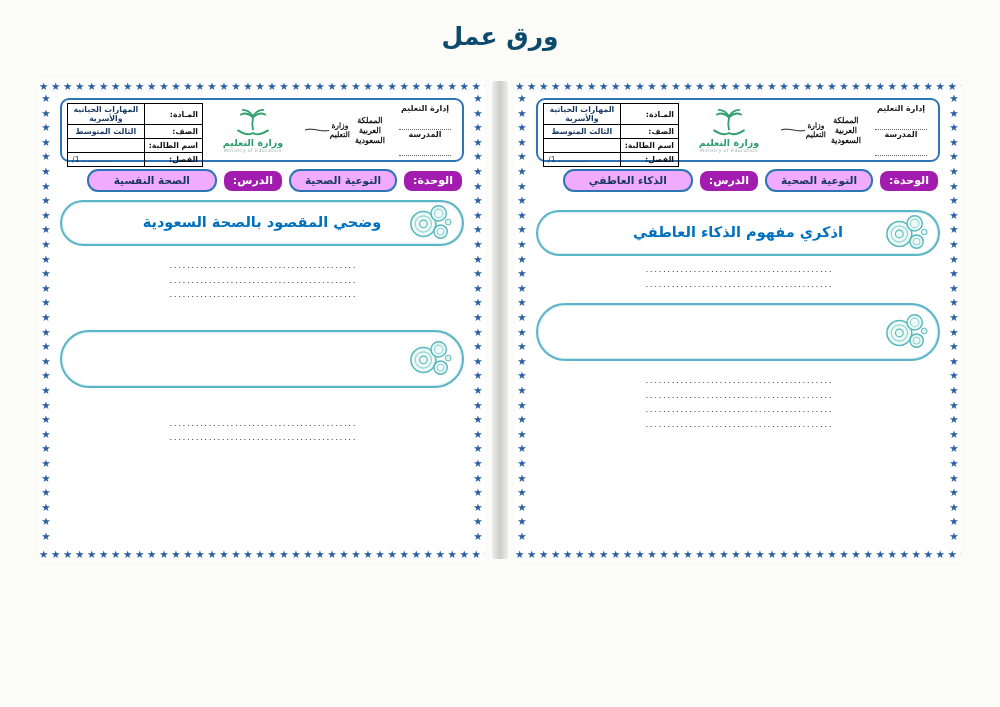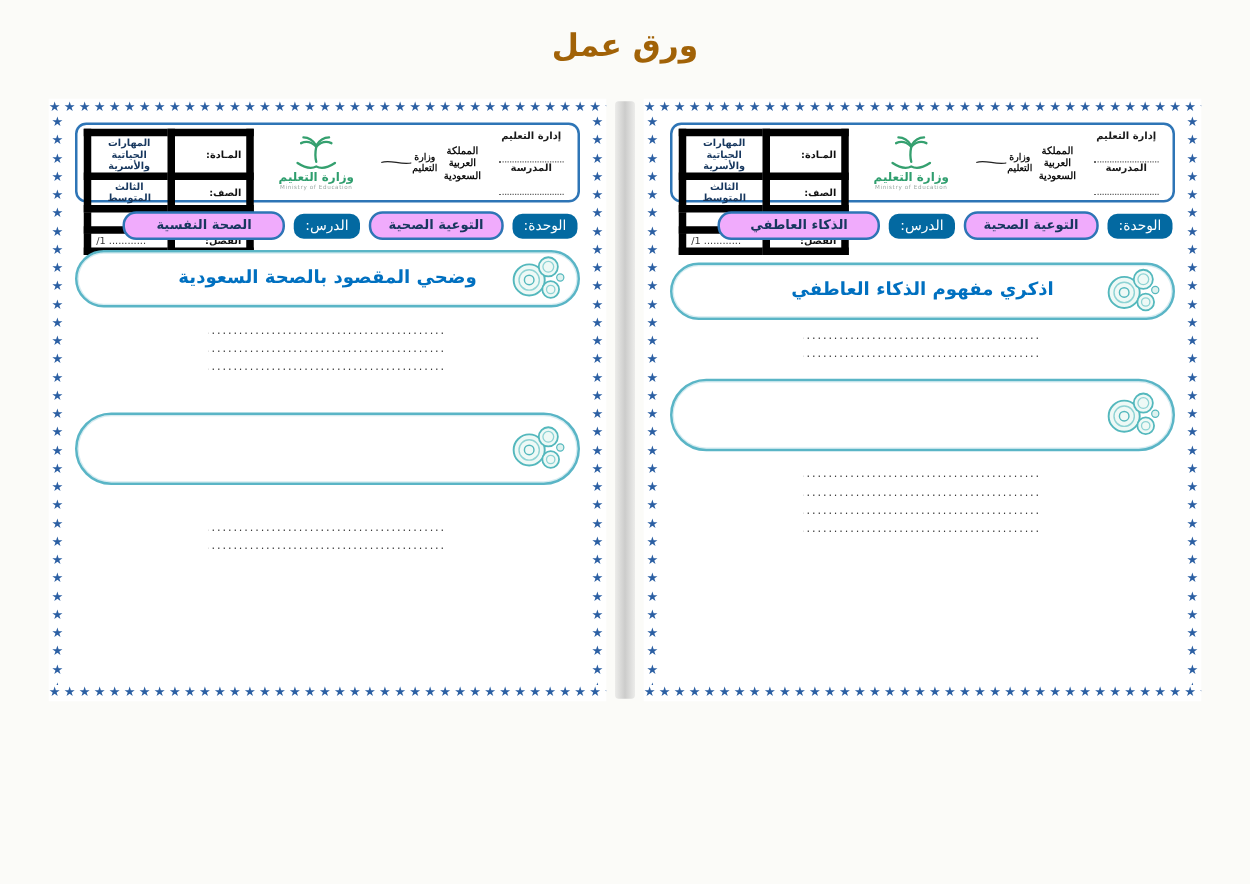--- a/index.html
+++ b/index.html
@@ -1,19 +1,19 @@
 <!DOCTYPE html>
 <html lang="ar"><head>
 <meta charset="utf-8">
 <style>
   * { box-sizing: border-box; margin: 0; padding: 0; }
   html, body { width: 1000px; height: 707px; }
   body { background: #fbfbf8; font-family: "DejaVu Sans", sans-serif; overflow: hidden; }
 
-  .title { text-align: center; color: #a16207; font-weight: bold; font-size: 25px;
+  .title { text-align: center; color: #0c4a6e; font-weight: bold; font-size: 25px;
            padding-top: 22px; padding-bottom: 28px; }
 
   .spread { display: flex; justify-content: center; }
   .page { position: relative; width: 446px; height: 482px; background: #fff; }
   .gutter { width: 30px; position: relative; }
   .gutter-bar { position: absolute; left: 7px; right: 7px; top: 2px; bottom: 2px;
                 background: linear-gradient(90deg, #ececea, #cccccb 50%, #ececea); border-radius: 3px; }
 
   
   .stars { position: absolute; color: #2b5fa3; font-size: 10.5px; letter-spacing: 2.6px;
@@ -35,28 +35,28 @@
   .dotline { width: 52px; border-bottom: 1.3px dotted #666; height: 3px; }
   .hdr-emblem { width: 86px; display: flex; flex-direction: row; justify-content: center;
                 align-items: center; text-align: center; font-family: "DejaVu Serif", serif;
                 color: #111; gap: 1px; }
   .emblem-l1 { font-size: 8px; font-weight: bold; }
   .emblem-l2 { font-size: 7.5px; font-weight: bold; }
   .hdr-logo { width: 92px; display: flex; flex-direction: column; align-items: center; justify-content: center; }
   .logo-ar { color: #2f9e6e; font-weight: bold; font-size: 9.5px; margin-top: 1px; }
   .logo-en { color: #99a8a3; font-size: 4.5px; letter-spacing: .5px; direction: ltr; }
   .hdr-fields { flex: 1; border-collapse: collapse; font-size: 7.8px; }
-  .hdr-fields td { border: 6px solid #000000; padding: 1px 4px; height: 14px; }
+  .hdr-fields td { border: 1px solid #000000; padding: 1px 4px; height: 14px; }
   .fl { font-weight: bold; white-space: nowrap; width: 44px; color: #111; }
   .fv { text-align: center; color: #17375e; font-weight: bold; }
   .fv-ltr { direction: ltr; text-align: left; color: #333; font-weight: normal; }
 
   
   .unitrow { display: flex; align-items: center; gap: 7px; margin: 7px 2px 0; }
-  .pill { background: #0369a1; color: #fff; font-weight: normal; font-size: 11px;
+  .pill { background: #a21caf; color: #fff; font-weight: bold; font-size: 11px;
           padding: 3px 9px 4px; border-radius: 8px; white-space: nowrap; }
   .vbox { border: 2px solid #2e75b6; border-radius: 11px; background: #f0abfc; color: #17375e;
           font-weight: bold; font-size: 10.5px; text-align: center; padding: 3px 10px 4px; min-width: 108px; }
   .vbox.lesson { min-width: 130px; }
 
   
   .qbox { position: relative; border: 2px solid #5ab5c6; border-radius: 26px; background: #fff;
           min-height: 46px; display: flex; align-items: center; justify-content: center;
           padding: 8px 56px; margin-top: 8px; box-shadow: inset 0 0 0 1px rgba(90,181,198,.25); }
   .qbox.tall { min-height: 58px; border-radius: 32px; }

